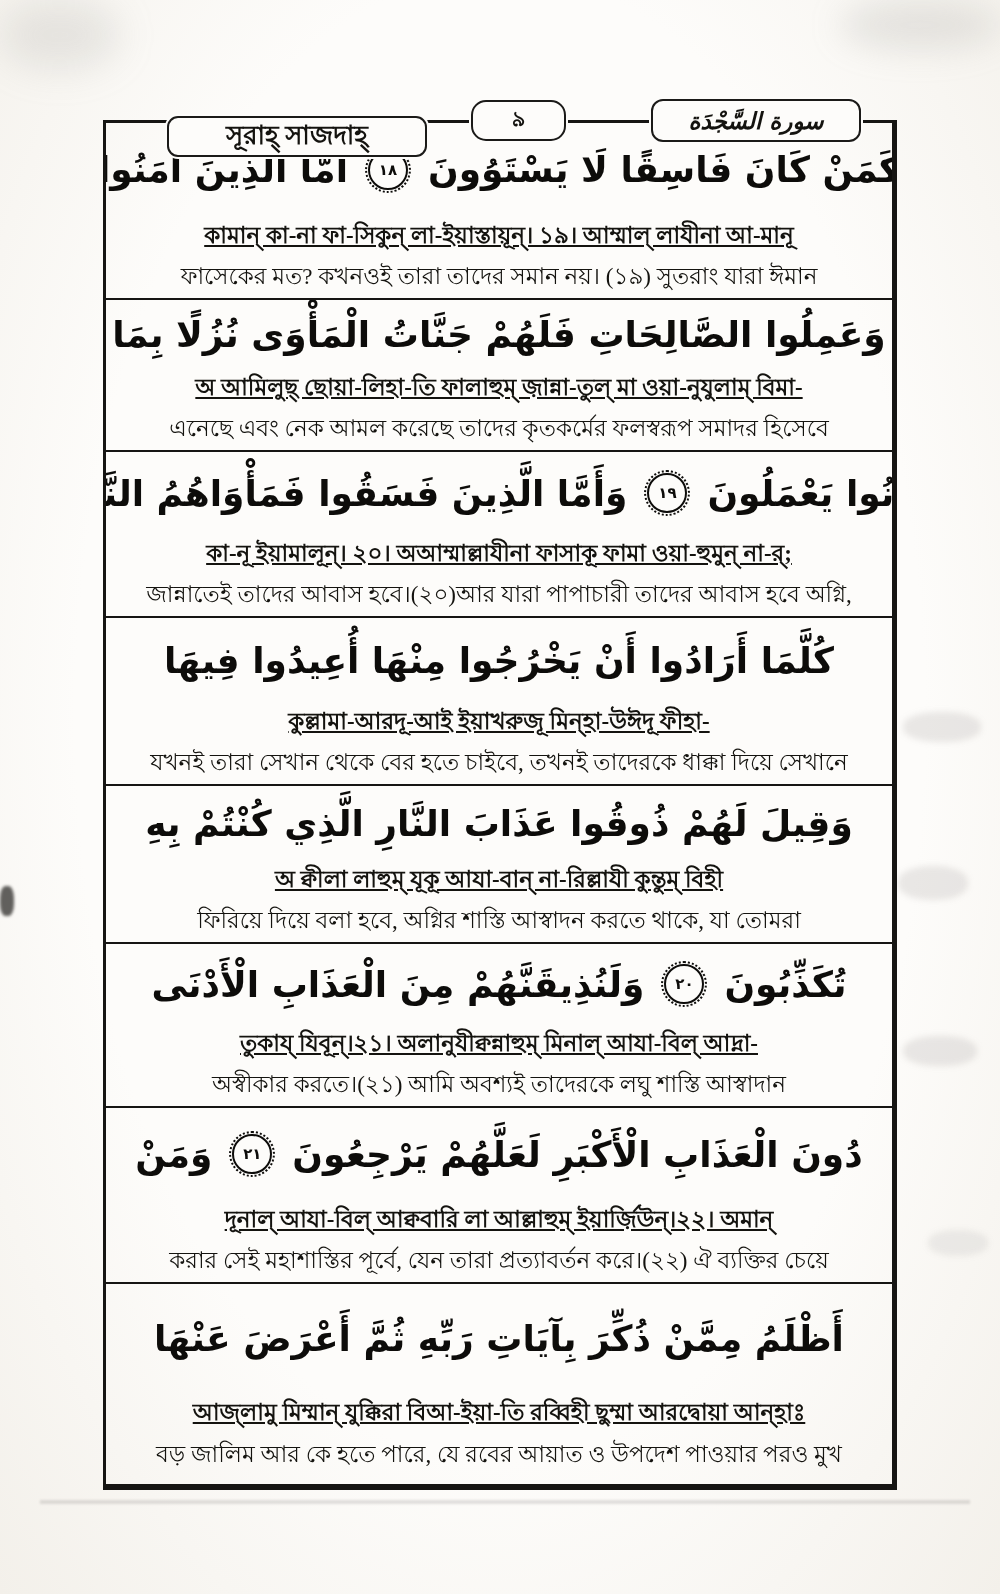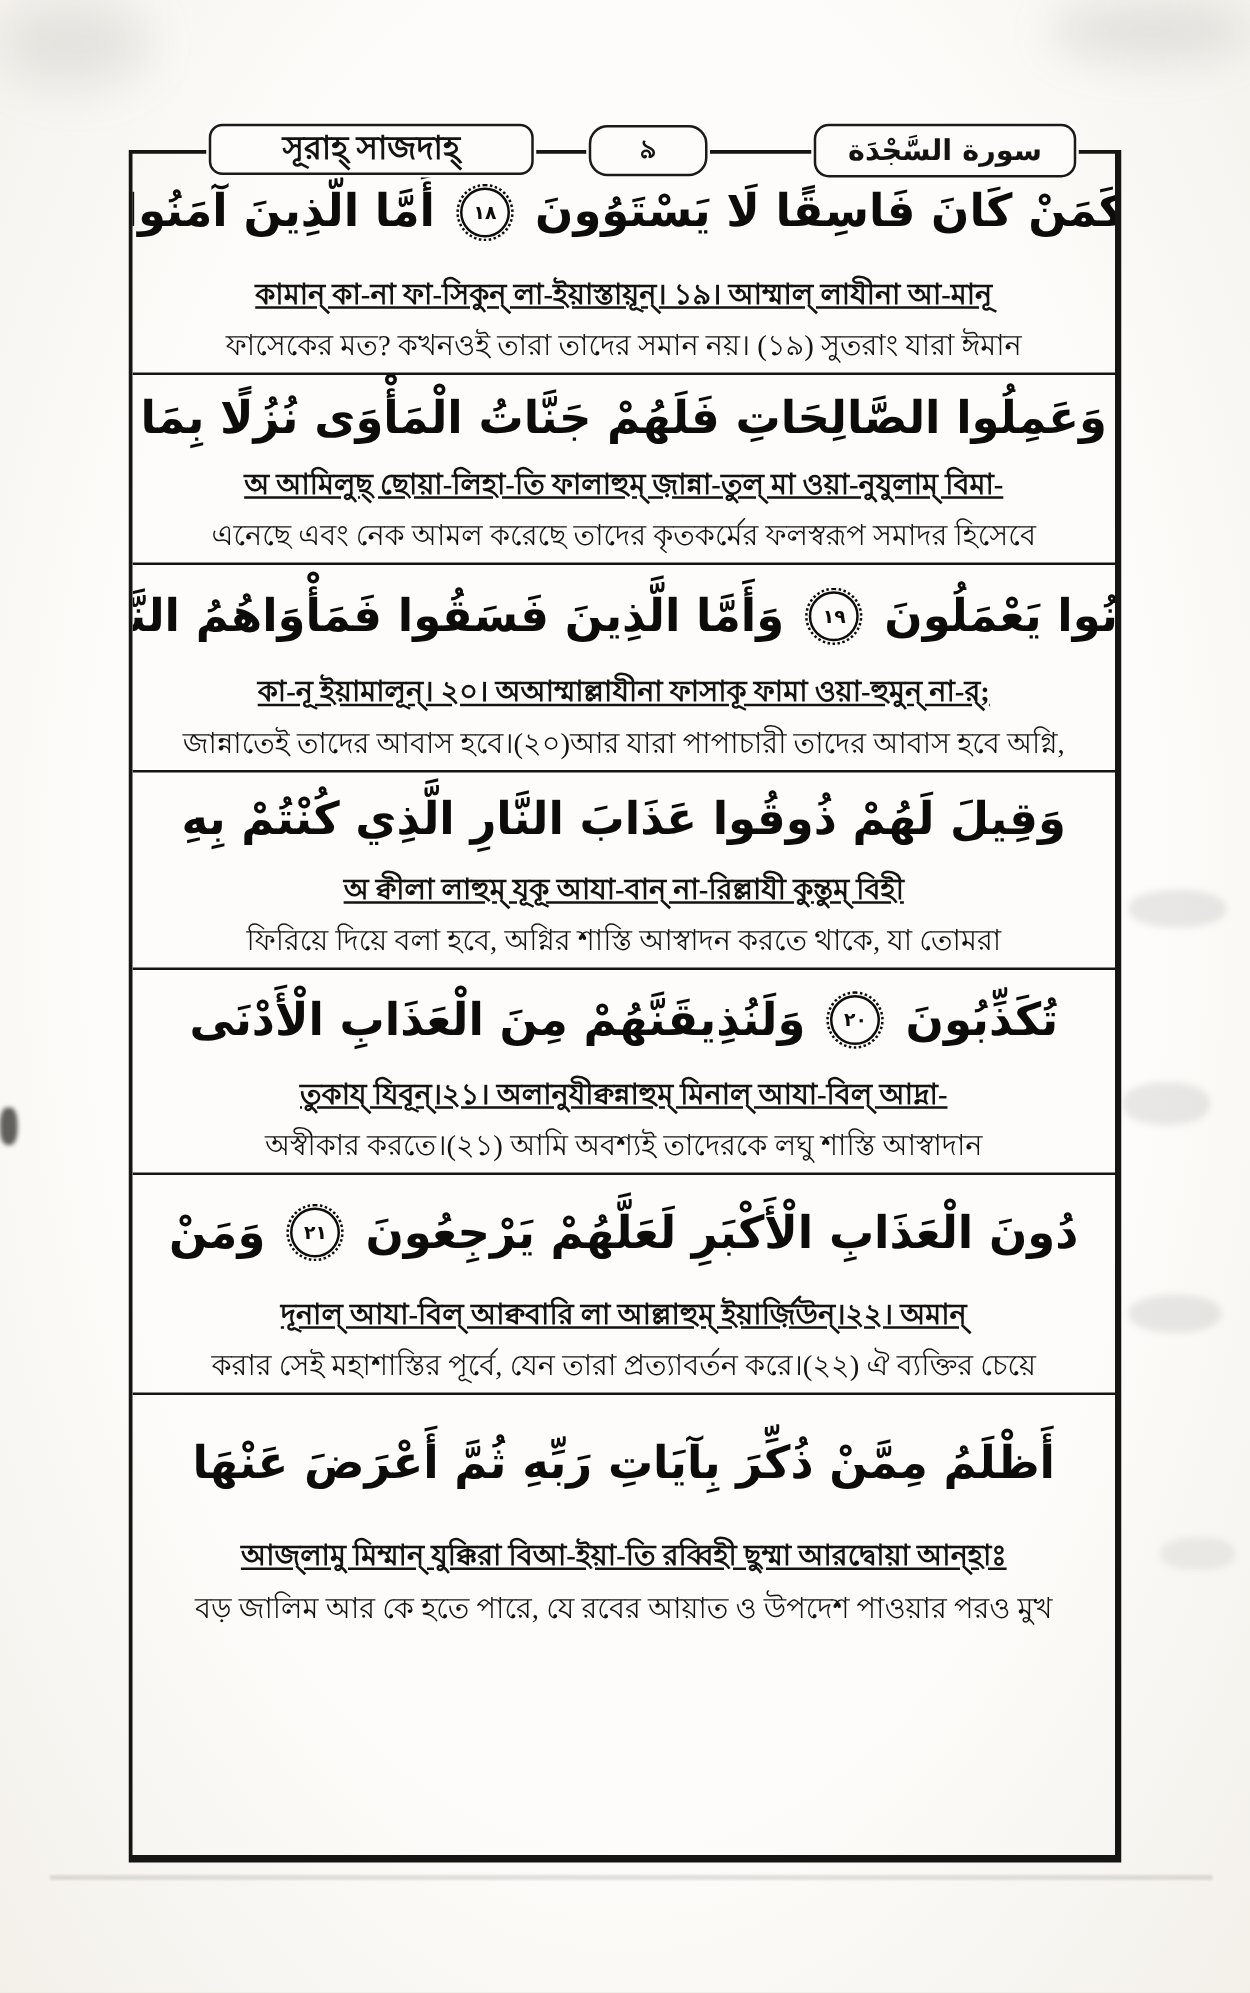--- a/index.html
+++ b/index.html
@@ -24,26 +24,26 @@
   
   .frame{position:absolute;left:103px;top:120px;width:794px;height:1370px;
     border:3px solid #161513;border-right-width:5px;border-bottom-width:6px;
     background:transparent;display:flex;flex-direction:column;box-sizing:border-box;
     overflow:hidden;z-index:1;}
 
   
   .hbox{position:absolute;z-index:3;background:#fdfcfa;border:2.5px solid #1b1a18;
     display:flex;align-items:center;justify-content:center;box-sizing:border-box;
     box-shadow:0 0 0 2px #fdfcfa;}
-  .hbox.bn-title{left:167px;top:99px;width:260px;height:41px;border-radius:11px;
+  .hbox.bn-title{left:167px;top:116px;width:260px;height:41px;border-radius:11px;
     font-family:"Liberation Serif","DejaVu Sans",serif;font-size:26px;font-weight:bold;color:#14130f;}
   .hbox.pagenum{left:471px;top:100px;width:95px;height:41px;border-radius:15px;
     font-size:21px;font-weight:bold;color:#14130f;}
   .hbox.ar-title{left:651px;top:99px;width:210px;height:43px;border-radius:12px;
-    font-size:23px;font-weight:bold;direction:rtl;color:#14130f;}
+    font-size:23px;font-weight:bold;direction:rtl;color:#14130f;font-style:italic;}
 
   .block{display:flex;flex-direction:column;box-sizing:border-box;overflow:hidden;
     padding:0 4px;}
   .block + .block{border-top:2.5px solid #161513;}
   .b1{flex:0 0 175px;} .b2{flex:0 0 152px;} .b3{flex:0 0 166px;} .b4{flex:0 0 168px;}
   .b5{flex:0 0 158px;} .b6{flex:0 0 164px;} .b7{flex:0 0 176px;} .b8{flex:1 1 auto;}
 
   .arabic{flex:1;display:flex;align-items:center;justify-content:center;
     direction:rtl;font-family:"DejaVu Sans",sans-serif;font-weight:bold;
     font-size:36px;color:#0d0c0a;white-space:nowrap;letter-spacing:0;}
@@ -101,20 +101,27 @@
     <section class="block b3">
       <div class="arabic" dir="rtl">
         <span>كَانُوا يَعْمَلُونَ</span>
         <span class="badge">١٩</span>
         <span>وَأَمَّا الَّذِينَ فَسَقُوا فَمَأْوَاهُمُ النَّارُ</span>
       </div>
       <div class="bn translit">কা-নূ ইয়ামালূন্। ২০। অআম্মাল্লাযীনা ফাসাকূ ফামা ওয়া-হুমুন্ না-র্;</div>
       <div class="bn trans">জান্নাতেই তাদের আবাস হবে।(২০)আর যারা পাপাচারী তাদের আবাস হবে অগ্নি,</div>
     </section>
 
+    <section class="block b4">
+      <div class="arabic" dir="rtl">
+        <span>كُلَّمَا أَرَادُوا أَنْ يَخْرُجُوا مِنْهَا أُعِيدُوا فِيهَا</span>
+      </div>
+      <div class="bn translit">কুল্লামা-আরদূ-আই ইয়াখরুজূ মিন্হা-উঈদূ ফীহা-</div>
+      <div class="bn trans">যখনই তারা সেখান থেকে বের হতে চাইবে, তখনই তাদেরকে ধাক্কা দিয়ে সেখানে</div>
+    </section>
 
     <section class="block b5">
       <div class="arabic" dir="rtl">
         <span>وَقِيلَ لَهُمْ ذُوقُوا عَذَابَ النَّارِ الَّذِي كُنْتُمْ بِهِ</span>
       </div>
       <div class="bn translit">অ ক্বীলা লাহুম্ যূকূ আযা-বান্ না-রিল্লাযী কুন্তুম্ বিহী</div>
       <div class="bn trans">ফিরিয়ে দিয়ে বলা হবে, অগ্নির শাস্তি আস্বাদন করতে থাকে, যা তোমরা</div>
     </section>
 
     <section class="block b6">

